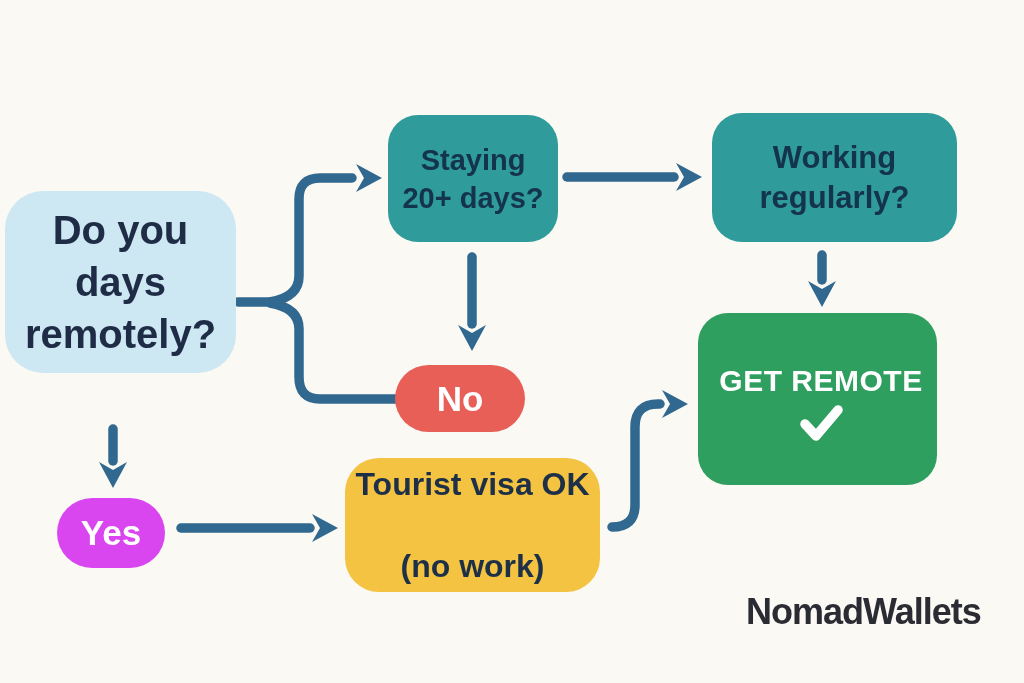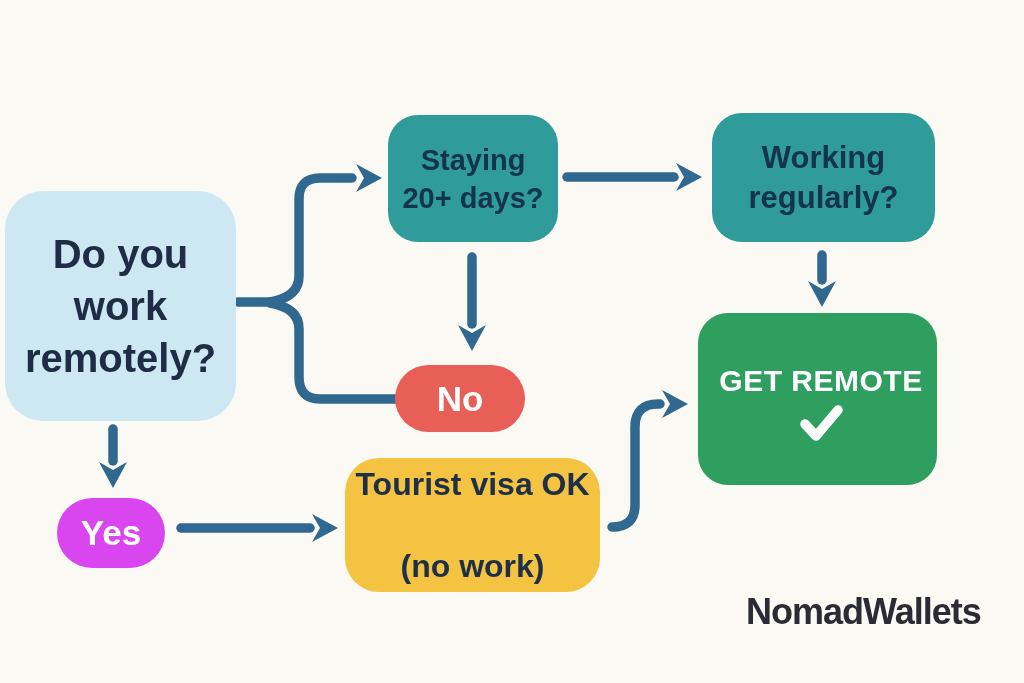--- a/index.html
+++ b/index.html
@@ -9,29 +9,29 @@
     font-family:"Liberation Sans",sans-serif;
   }
   svg.connectors{position:absolute;left:0;top:0;pointer-events:none;}
   .node{
     position:absolute;display:flex;flex-direction:column;
     align-items:center;justify-content:center;
     font-weight:bold;text-align:center;box-sizing:border-box;
   }
   .node .line{display:block;text-align:center;}
   .node-start{
-    left:5px;top:191px;width:231px;height:230px;border-radius:38px;
+    left:5px;top:191px;width:231px;height:182px;border-radius:38px;
     background:#cde7f3;color:#1e2c45;font-size:40px;line-height:52px;
   }
   .node-staying{
     left:388px;top:115px;width:170px;height:127px;border-radius:30px;
     background:#2f9b9b;color:#14334d;font-size:29px;line-height:38px;
   }
   .node-working{
-    left:712px;top:113px;width:223px;height:129px;border-radius:30px;
+    left:712px;top:113px;width:245px;height:129px;border-radius:30px;
     background:#2f9b9b;color:#14334d;font-size:31px;line-height:40px;
   }
   .node-no{
     left:395px;top:365px;width:130px;height:67px;border-radius:34px;
     background:#e85f57;color:#ffffff;font-size:35px;
   }
   .node-yes{
     left:57px;top:498px;width:108px;height:70px;border-radius:35px;
     background:#d946ef;color:#ffffff;font-size:35px;
   }
@@ -81,21 +81,21 @@
       <polygon points="458,325 472,351 486,325 472,333"></polygon>
       <polygon points="808,281 822,307 836,281 822,289"></polygon>
       <polygon points="99,462 113,488 127,462 113,470"></polygon>
       <polygon points="312,514 338,528 312,542 320,528"></polygon>
       <polygon points="662,390 688,404 662,418 670,404"></polygon>
     </g>
   </svg>
 
   <div class="node node-start">
     <span class="line">Do you</span>
-    <span class="line">work</span>
+    <span class="line">days</span>
     <span class="line">remotely?</span>
   </div>
 
   <div class="node node-staying">
     <span class="line">Staying</span>
     <span class="line">20+ days?</span>
   </div>
 
   <div class="node node-working">
     <span class="line">Working</span>

